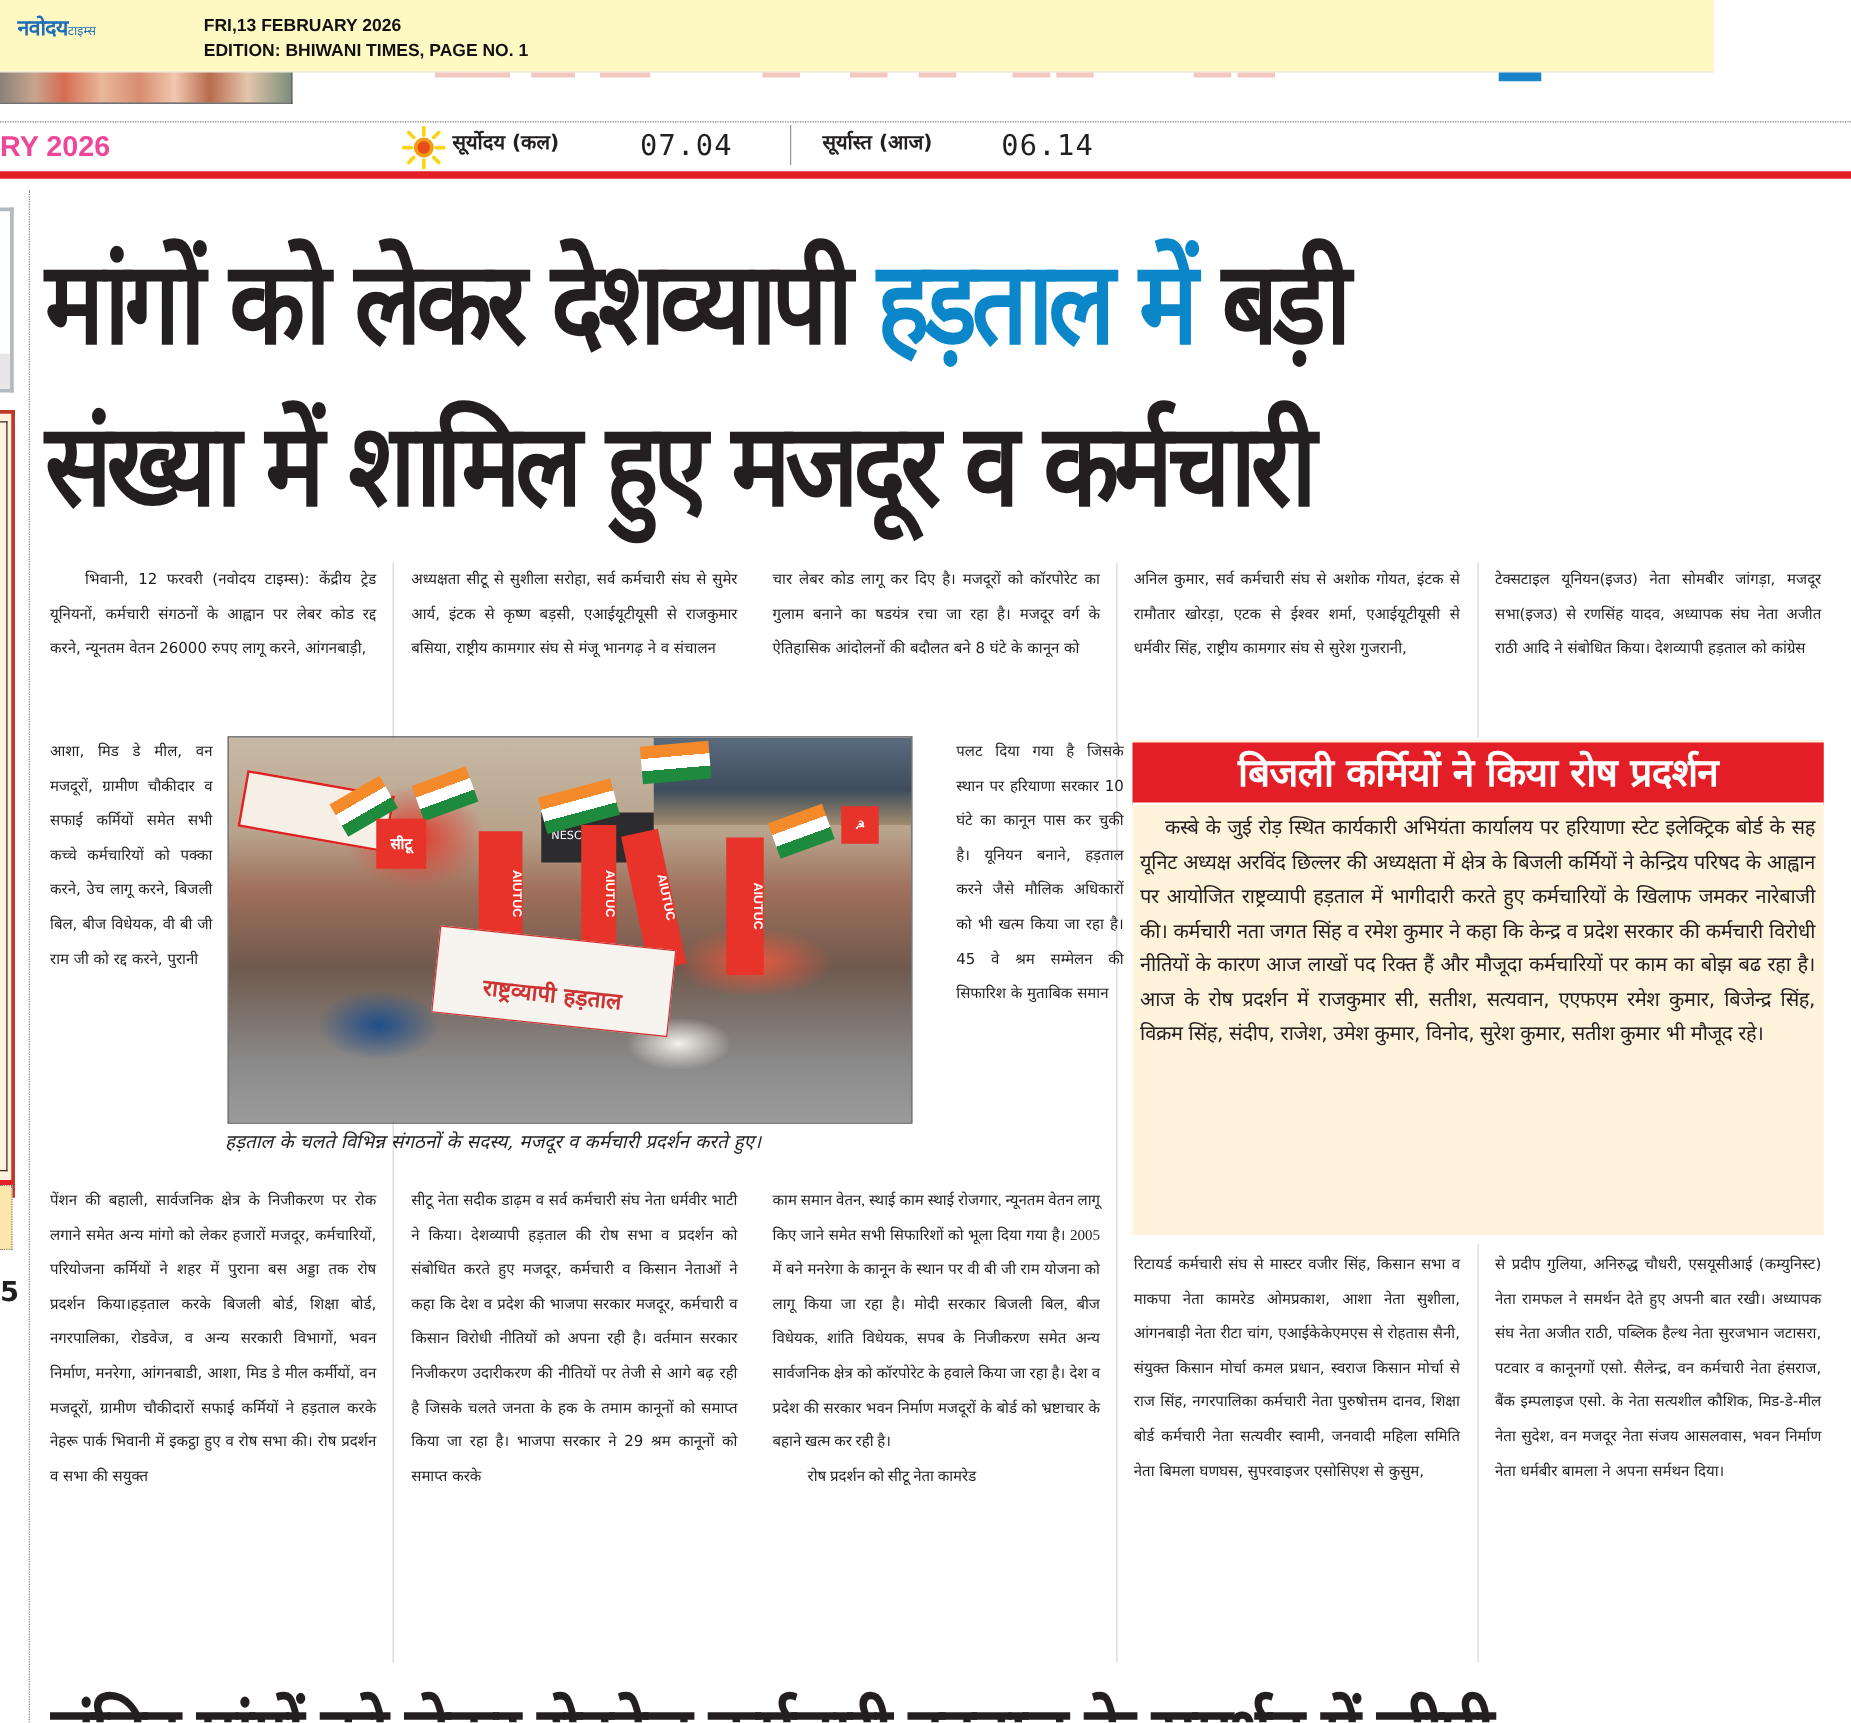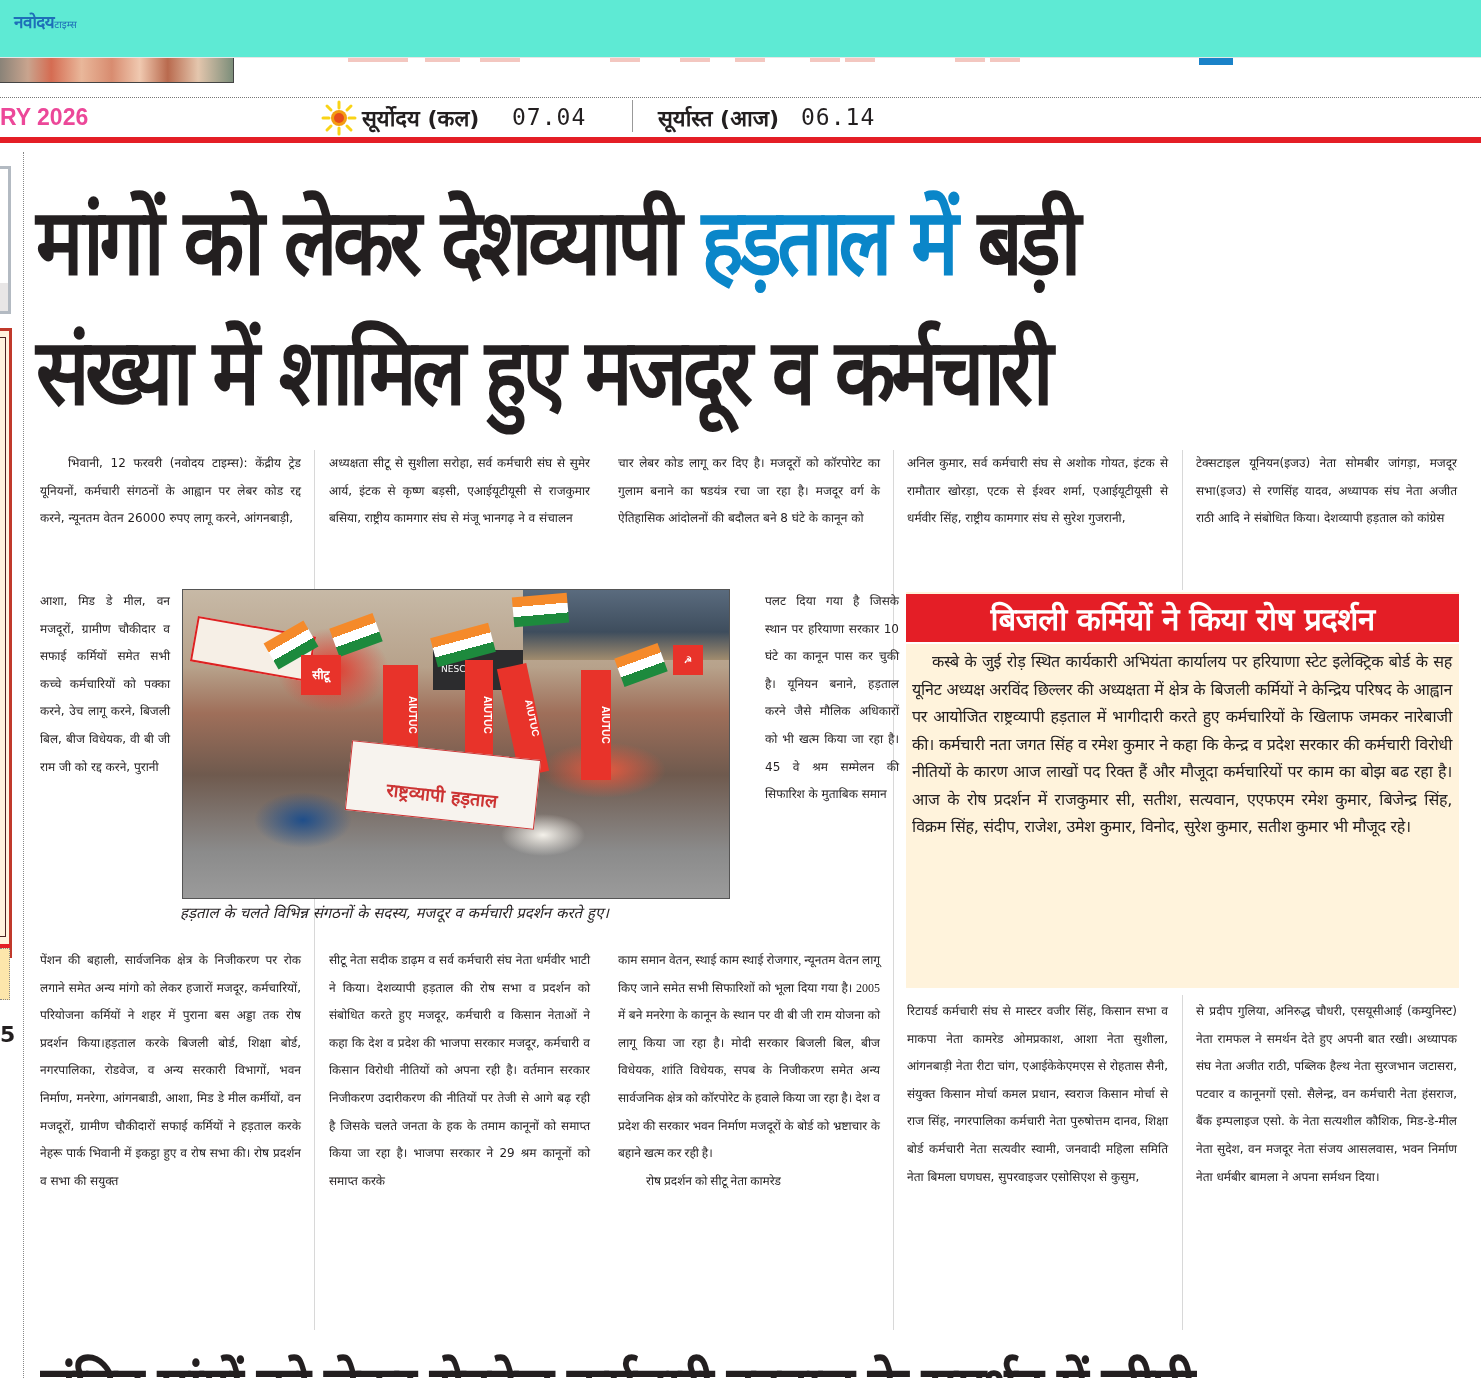--- a/index.html
+++ b/index.html
@@ -1,35 +1,35 @@
 <!DOCTYPE html>
 <html><head>
 <meta charset="utf-8">
 <style>
   * { box-sizing: border-box; margin: 0; padding: 0; }
   html, body { width: 1481px; height: 1378px; overflow: hidden; background: #ffffff; }
   body { position: relative; font-family: "DejaVu Sans", sans-serif; color: #231f20; }
 
   
-  .topbar { position: absolute; left: 0; top: 0; width: 1481px; height: 58px; background: #5eead4; border-bottom: 1px solid #e6e6e6; }
+  .topbar { position: absolute; left: 0; top: 0; width: 1371px; height: 58px; background: #fef9c3; border-bottom: 1px solid #e6e6e6; }
   .logo { position: absolute; left: 14px; top: 10px; font-family: "DejaVu Sans", sans-serif; font-weight: bold; color: #1e6fb8; }
   .logo .main { font-size: 17px; letter-spacing: -0.5px; }
   .logo .sub { font-size: 10px; font-weight: normal; }
   .edition-info { position: absolute; left: 163px; top: 10px; font-family: "Liberation Sans", sans-serif; font-size: 14px; font-weight: bold; color: #111; line-height: 20px; }
 
   
   .mast-img { position: absolute; left: 0; top: 58px; width: 234px; height: 25px; background: linear-gradient(90deg, #8a8378 0%, #c9a48e 12%, #d56c52 22%, #e9b79a 35%, #d88c70 48%, #f0c9b0 60%, #b96a4e 72%, #e4c6ad 85%, #7c8e7a 100%); border-bottom: 1px solid #444; border-right: 1px solid #444; }
   .mast-blue { position: absolute; left: 1199px; top: 58px; width: 34px; height: 7px; background: #1a82c8; }
   .mast-pink { position: absolute; top: 58px; height: 4px; background: #f3c7c0; }
 
   
   .weather { position: absolute; left: 0; top: 97px; width: 1481px; height: 40px; border-top: 1px dotted #777; }
   .weather .date-frag { position: absolute; left: 0; top: 6px; font-family: "Liberation Sans", sans-serif; font-weight: bold; font-size: 23px; color: #ec4899; }
   .sun-icon { position: absolute; left: 321px; top: 2px; width: 36px; height: 36px; }
-  .weather .lbl { position: absolute; top: 4px; font-size: 22px; font-weight: bold; color: #231f20; }
+  .weather .lbl { position: absolute; top: 4px; font-size: 16px; font-weight: bold; color: #231f20; }
   .weather .time { position: absolute; top: 6px; font-family: "DejaVu Sans Mono", monospace; font-size: 23px; color: #231f20; letter-spacing: 1px; }
   .weather .vsep { position: absolute; left: 632px; top: 2px; width: 1px; height: 32px; background: #999; }
   .weather .forecast { position: absolute; left: 940px; top: 4px; font-size: 22px; font-weight: bold; color: #231f20; letter-spacing: -0.5px; }
   .redrule { position: absolute; left: 0; top: 137px; width: 1481px; height: 6px; background: #e41e26; }
 
   
   .edge-box1 { position: absolute; left: 0; top: 166px; width: 11px; height: 148px; border: 3px solid #b3bac2; border-left: none; background: #fff; }
   .edge-box1 .gray { position: absolute; left: 0; bottom: 0; width: 8px; height: 28px; background: #e8e6e6; }
   .edge-box2 { position: absolute; left: 0; top: 328px; width: 12px; height: 630px; background: #fff3dd; border: 3px solid #c0392b; border-left: none; }
   .edge-box2 .inner { position: absolute; left: 0; top: 6px; width: 6px; height: 600px; border: 1px solid #4a2222; border-left: none; }
@@ -86,20 +86,24 @@
   
   .next-headline { position: absolute; left: 40px; top: 1348px; width: 1441px; height: 30px; overflow: hidden; }
   .next-headline span { display: block; font-family: "DejaVu Sans", sans-serif; font-weight: bold; font-size: 60px; line-height: 80px; letter-spacing: -3px; color: #231f20; transform: scaleX(0.88); transform-origin: left top; white-space: nowrap; }
 </style>
 </head>
 <body>
 
 <div class="topbar">
   <div class="logo">
     <span class="main">नवोदय</span><span class="sub">टाइम्स</span>
+  </div>
+  <div class="edition-info">
+    <div>FRI,13 FEBRUARY 2026</div>
+    <div>EDITION: BHIWANI TIMES, PAGE NO. 1</div>
   </div>
 </div>
 
 <div class="mast-img"></div>
 <div class="mast-pink" style="left:348px;width:60px;"></div>
 <div class="mast-pink" style="left:425px;width:35px;"></div>
 <div class="mast-pink" style="left:480px;width:40px;"></div>
 <div class="mast-pink" style="left:610px;width:30px;"></div>
 <div class="mast-pink" style="left:680px;width:30px;"></div>
 <div class="mast-pink" style="left:735px;width:30px;"></div>

